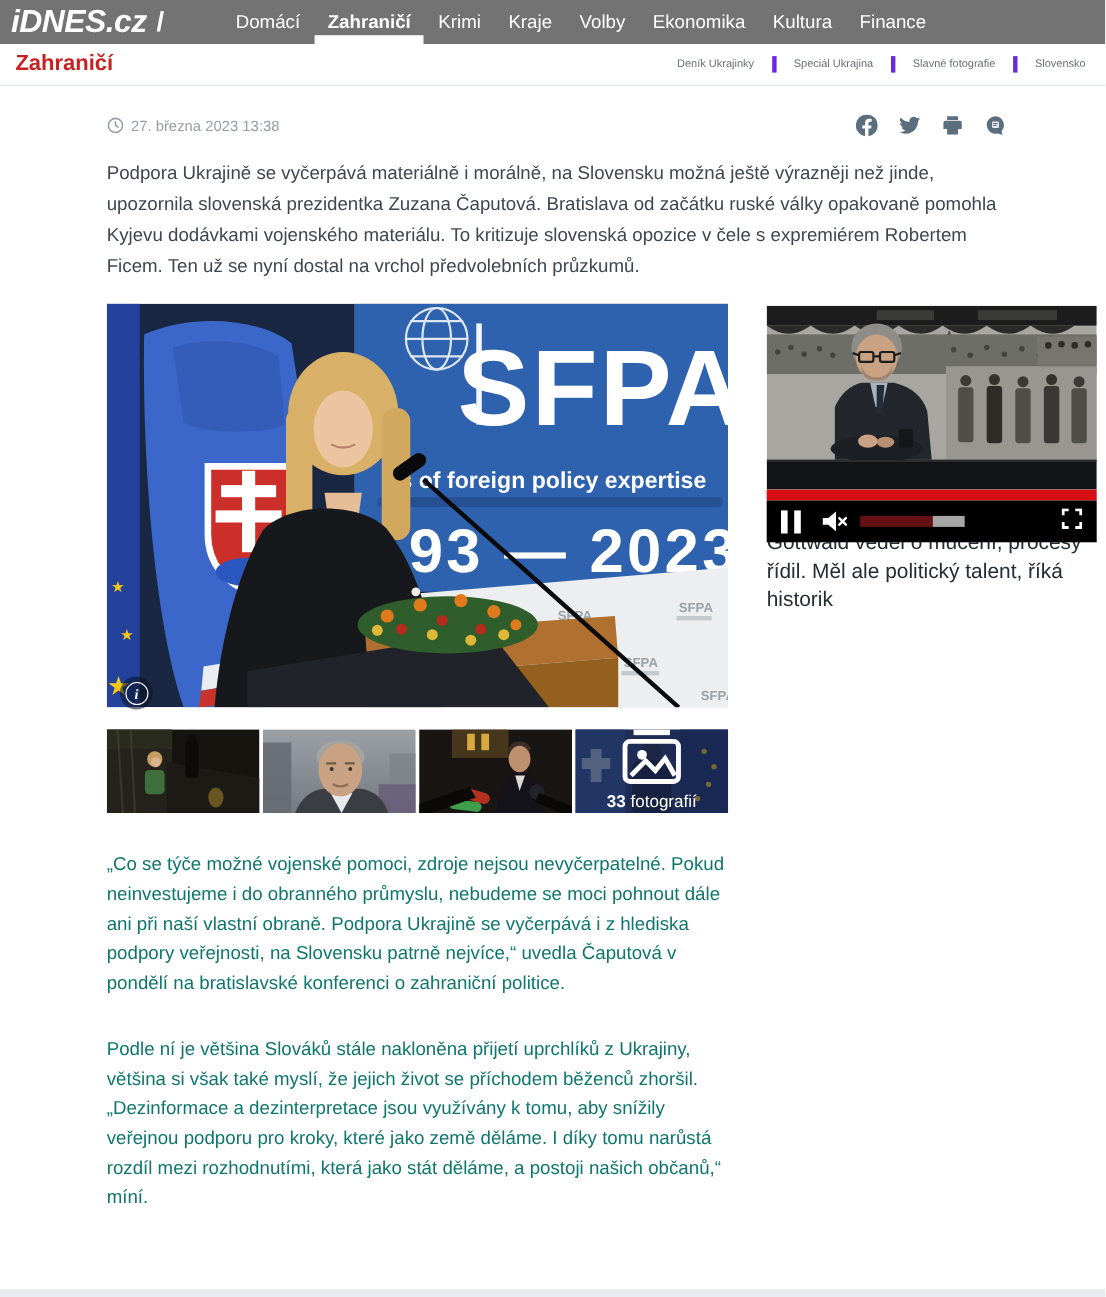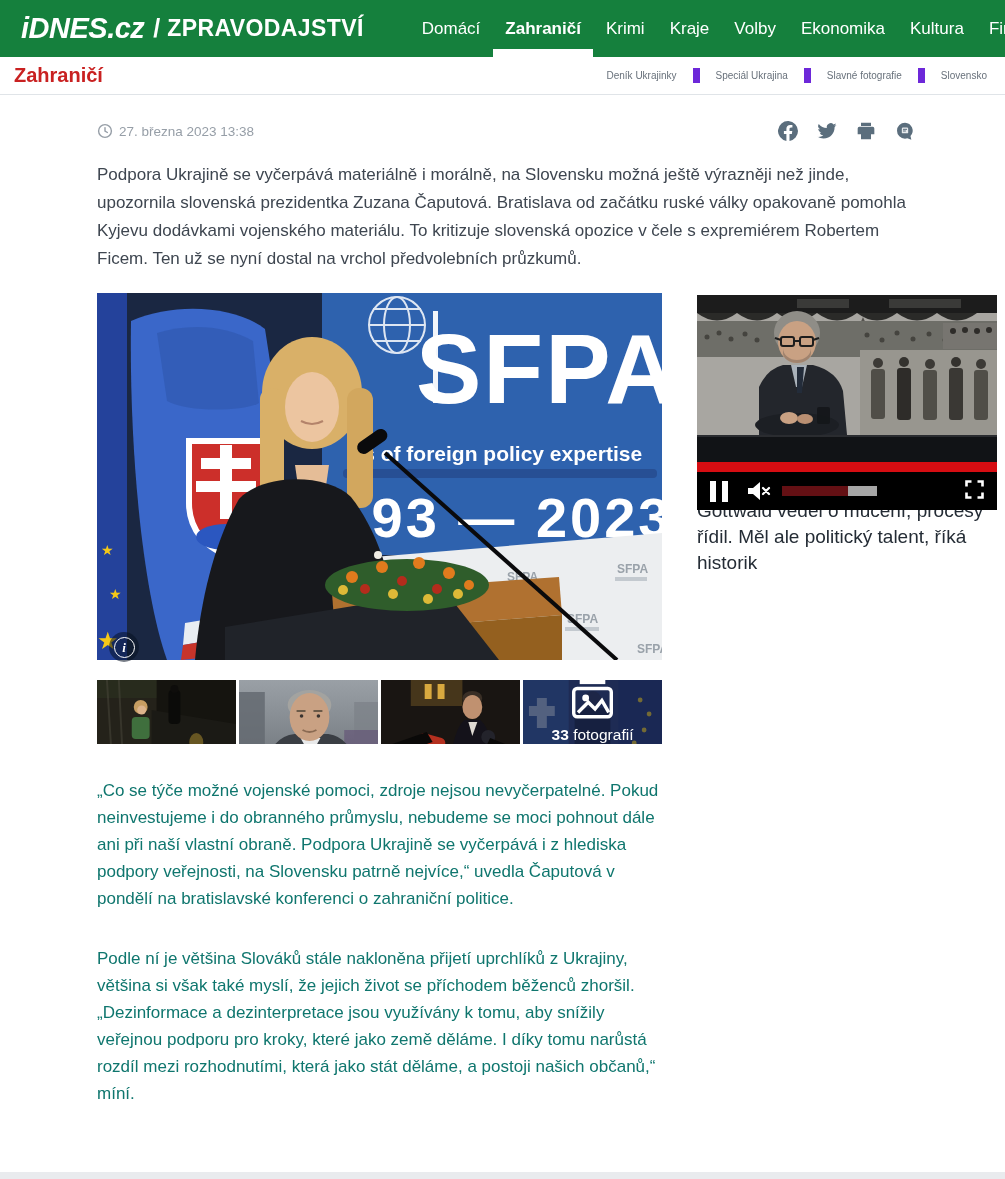--- a/index.html
+++ b/index.html
@@ -1,38 +1,38 @@
 <!DOCTYPE html>
 <html><head>
 <meta charset="utf-8">
 <style>
   * { margin:0; padding:0; box-sizing:border-box; }
   html,body { width:1005px; height:1179px; background:#fff;
     font-family:"Liberation Sans","DejaVu Sans",sans-serif; }
   .page { position:relative; width:1005px; height:1179px; overflow:hidden; background:#fff; }
 
   
-  .topbar { height:57px; background:#15803d; display:flex; align-items:stretch;
-    padding:0 16px 0 21px; position:relative; }
+  .topbar { height:40px; background:#737373; display:flex; align-items:stretch;
+    padding:0 16px 0 10px; position:relative; }
   .logo { display:flex; align-items:center; color:#fff; margin-right:58px; cursor:pointer; }
   .logo-brand { font-size:29px; font-weight:bold; font-style:italic; letter-spacing:-0.5px; }
   .logo-sep { font-size:25px; font-weight:bold; margin:0 7px 0 9px; }
   .logo-section { font-size:23px; font-weight:bold; letter-spacing:0.4px; }
   .topnav { display:flex; align-items:stretch; gap:25px; font-size:17px; color:#fff; }
   .nav-item { position:relative; display:flex; align-items:center; cursor:pointer; white-space:nowrap; }
   .nav-item.active { font-weight:bold; }
   .nav-item.active::after { content:""; position:absolute; left:-12px; right:-12px;
     bottom:-5px; height:13px; background:#fff; }
 
   
   .subnav { height:38px; background:#fff; border-bottom:1px solid #e0e4e8;
     display:flex; align-items:center; padding:0 16px 0 14px; }
   .subnav-title { color:#c92121; font-size:20px; font-weight:bold; cursor:pointer; }
   .subnav-links { margin-left:auto; display:flex; align-items:center; font-size:10px; color:#68717b; }
-  .subnav-link { padding:2px 16px; border-left:7px solid #6d28d9; cursor:pointer; white-space:nowrap; }
+  .subnav-link { padding:2px 16px; border-left:4px solid #6d28d9; cursor:pointer; white-space:nowrap; }
   .subnav-link:first-child { border-left:none; }
   .subnav-link:last-child { padding-right:2px; }
 
   
   .main { padding:26px 0 0 97px; position:relative; }
   h1.title { width:800px; font-size:33px; line-height:1.26; color:#2a323d;
     letter-spacing:-0.2px; margin:2px 0 18px; font-weight:bold; }
   .meta { width:818px; display:flex; align-items:center; }
   .date { display:flex; align-items:center; gap:6px; color:#969ea7; font-size:13.5px; }
   .share { margin-left:auto; display:flex; gap:19px; align-items:center; }
@@ -45,21 +45,21 @@
   .photo-wrap { position:relative; width:565px; height:383px; cursor:pointer; overflow:hidden;margin-top:15px; }
   .photo-wrap svg { display:block; }
   .info-badge { position:absolute; left:12px; bottom:14px; width:30px; height:30px;
     border-radius:50%; background:rgba(8,18,35,0.55); display:flex; align-items:center;
     justify-content:center; cursor:pointer; }
   .info-badge .ring { width:21px; height:21px; border:1.5px solid #fff; border-radius:50%;
     display:flex; align-items:center; justify-content:center;
     color:#fff; font-family:"Liberation Serif","DejaVu Serif",serif;
     font-style:italic; font-weight:bold; font-size:13px; line-height:1; }
 
-  .thumbs { display:flex; gap:3px; margin-top:4px; height:64px; }
+  .thumbs { display:flex; gap:3px; margin-top:4px; height:76px; }
   .thumb { flex:1; position:relative; overflow:hidden; cursor:pointer; }
   .thumb svg { display:block; width:100%; height:80px; }
   .tile-overlay { position:absolute; inset:0; background:rgba(16,27,58,0.5);
     display:flex; flex-direction:column; align-items:center; justify-content:center;
     gap:5px; color:#fff; }
   .tile-label { font-size:15.5px; }
   .tile-label b { font-weight:bold; }
 
   
   .aside { position:absolute; left:600px; top:2px; width:300px; }
@@ -83,21 +83,20 @@
 </style>
 </head>
 <body>
 
 <div class="page">
 
   <header class="topbar">
     <div class="logo">
       <span class="logo-brand">iDNES.cz</span>
       <span class="logo-sep">/</span>
-      <span class="logo-section">ZPRAVODAJSTVÍ</span>
     </div>
     <nav class="topnav">
       <span class="nav-item">Domácí</span>
       <span class="nav-item active">Zahraničí</span>
       <span class="nav-item">Krimi</span>
       <span class="nav-item">Kraje</span>
       <span class="nav-item">Volby</span>
       <span class="nav-item">Ekonomika</span>
       <span class="nav-item">Kultura</span>
       <span class="nav-item">Finance</span>

